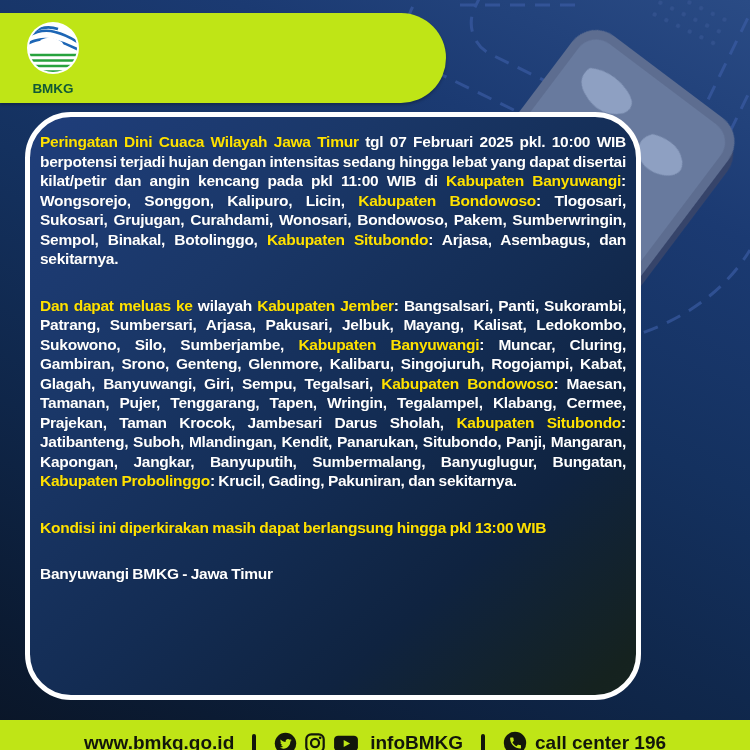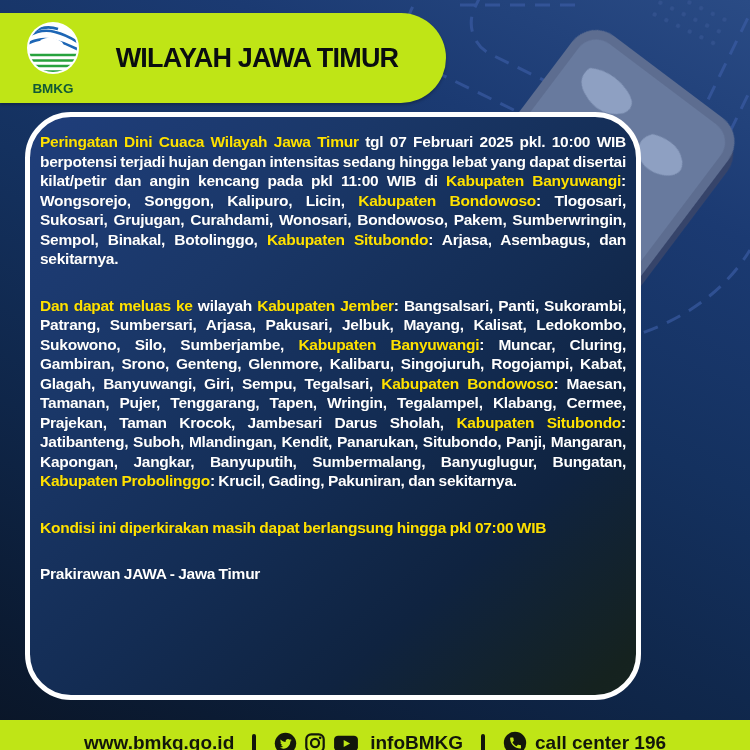--- a/index.html
+++ b/index.html
@@ -122,29 +122,28 @@
         <g stroke="#27a23d" stroke-width="2.6">
           <path d="M5 36 h52"></path>
           <path d="M7 41.5 h48"></path>
           <path d="M10 47 h42"></path>
           <path d="M15 52.5 h32"></path>
         </g>
       </g>
       <text x="31" y="74" text-anchor="middle" font-family="Liberation Sans, sans-serif" font-size="13.5" font-weight="bold" fill="#125a36">BMKG</text>
     </svg>
     <div class="titles">
-      <div>WILAYAH JAWA TIMUR</div>
     </div>
   </div>
 
   <div class="panel">
     <p><span class="hl">Peringatan Dini Cuaca Wilayah Jawa Timur</span><span> tgl 07 Februari 2025 pkl. 10:00 WIB berpotensi terjadi hujan dengan intensitas sedang hingga lebat yang dapat disertai kilat/petir dan angin kencang pada pkl 11:00 WIB di </span><span class="hl">Kabupaten Banyuwangi</span><span>: Wongsorejo, Songgon, Kalipuro, Licin, </span><span class="hl">Kabupaten Bondowoso</span><span>: Tlogosari, Sukosari, Grujugan, Curahdami, Wonosari, Bondowoso, Pakem, Sumberwringin, Sempol, Binakal, Botolinggo, </span><span class="hl">Kabupaten Situbondo</span><span>: Arjasa, Asembagus, dan sekitarnya.</span></p>
     <p><span class="hl">Dan dapat meluas ke</span><span> wilayah </span><span class="hl">Kabupaten Jember</span><span>: Bangsalsari, Panti, Sukorambi, Patrang, Sumbersari, Arjasa, Pakusari, Jelbuk, Mayang, Kalisat, Ledokombo, Sukowono, Silo, Sumberjambe, </span><span class="hl">Kabupaten Banyuwangi</span><span>: Muncar, Cluring, Gambiran, Srono, Genteng, Glenmore, Kalibaru, Singojuruh, Rogojampi, Kabat, Glagah, Banyuwangi, Giri, Sempu, Tegalsari, </span><span class="hl">Kabupaten Bondowoso</span><span>: Maesan, Tamanan, Pujer, Tenggarang, Tapen, Wringin, Tegalampel, Klabang, Cermee, Prajekan, Taman Krocok, Jambesari Darus Sholah, </span><span class="hl">Kabupaten Situbondo</span><span>: Jatibanteng, Suboh, Mlandingan, Kendit, Panarukan, Situbondo, Panji, Mangaran, Kapongan, Jangkar, Banyuputih, Sumbermalang, Banyuglugur, Bungatan, </span><span class="hl">Kabupaten Probolinggo</span><span>: Krucil, Gading, Pakuniran, dan sekitarnya.</span></p>
-    <p><span class="hl">Kondisi ini diperkirakan masih dapat berlangsung hingga pkl 07:00 WIB</span></p>
-    <p><span>Prakirawan JAWA - Jawa Timur</span></p>
+    <p><span class="hl">Kondisi ini diperkirakan masih dapat berlangsung hingga pkl 13:00 WIB</span></p>
+    <p><span>Banyuwangi BMKG - Jawa Timur</span></p>
   </div>
 
   <div class="footer">
     <span>www.bmkg.go.id</span>
     <span class="f-spacer"></span>
     <span class="f-div"></span>
     <span class="f-social">
       <svg class="icn" width="23" height="23" viewBox="0 0 24 24">
         <circle cx="12" cy="12" r="11.2" fill="#12160b"></circle>
         <path fill="#bfe516" d="M18.4 8.6c-.4.2-.9.3-1.4.4.5-.3.9-.8 1.1-1.4-.5.3-1 .5-1.6.6-.5-.5-1.1-.8-1.9-.8-1.4 0-2.5 1.1-2.5 2.5 0 .2 0 .4.1.6-2.1-.1-4-1.1-5.2-2.7-.2.4-.3.8-.3 1.3 0 .9.4 1.6 1.1 2.1-.4 0-.8-.1-1.1-.3v.1c0 1.2.9 2.2 2 2.5-.2.1-.4.1-.7.1-.2 0-.3 0-.5-.1.3 1 1.2 1.7 2.3 1.7-.8.7-1.9 1.1-3.1 1.1h-.6c1.1.7 2.4 1.1 3.8 1.1 4.6 0 7.1-3.8 7.1-7.1v-.3c.6-.4 1.1-.9 1.4-1.4z"></path>

